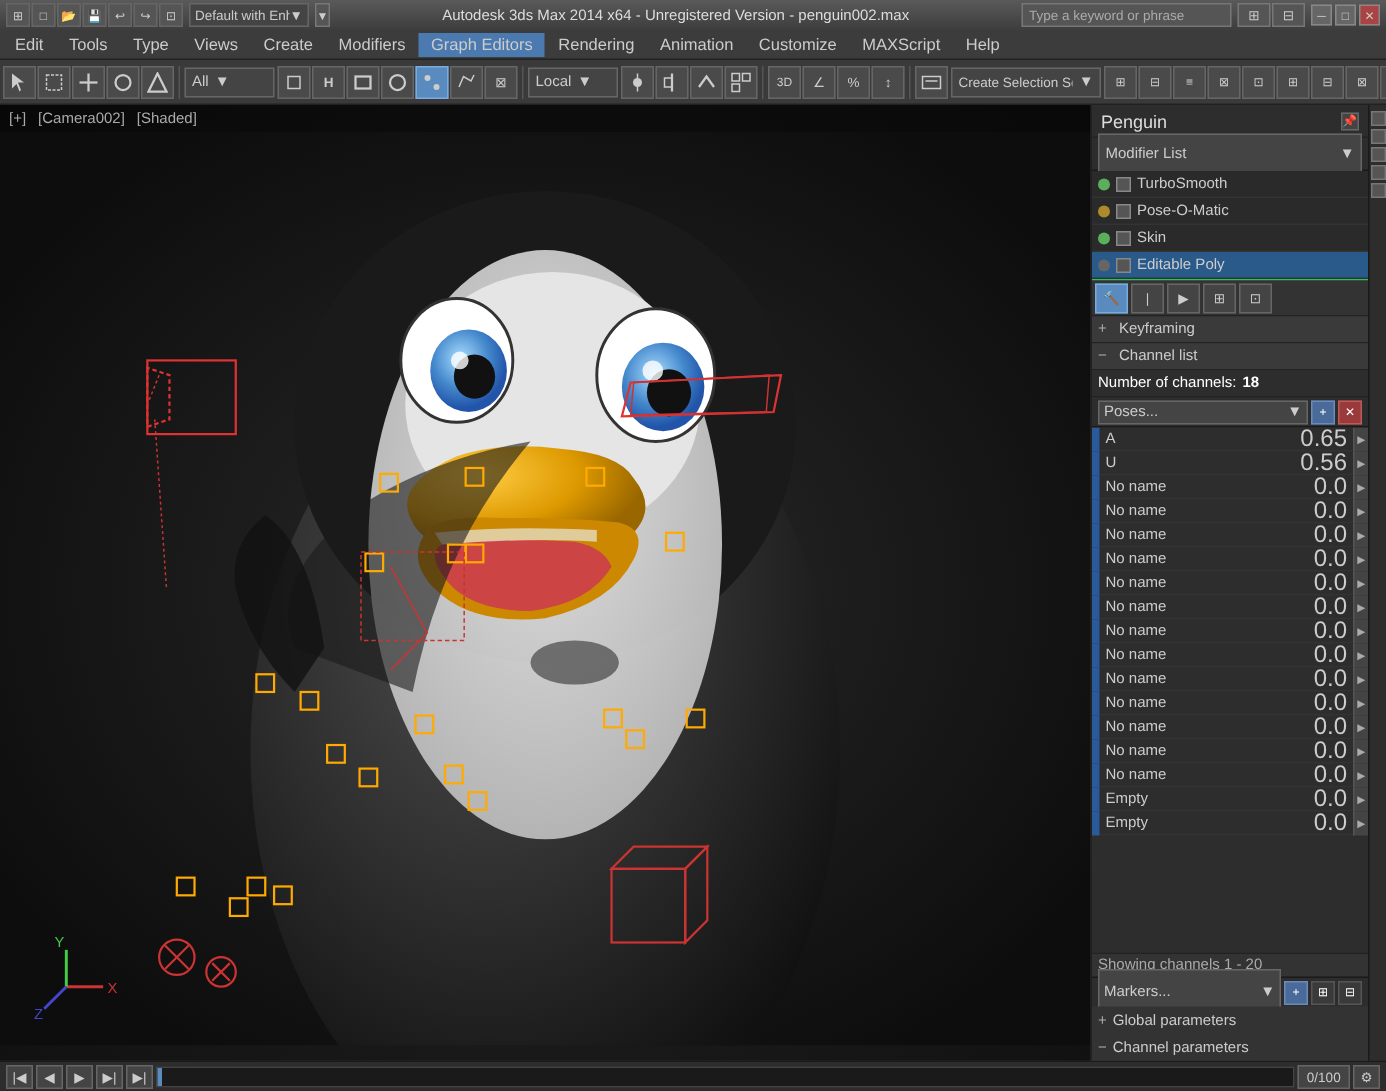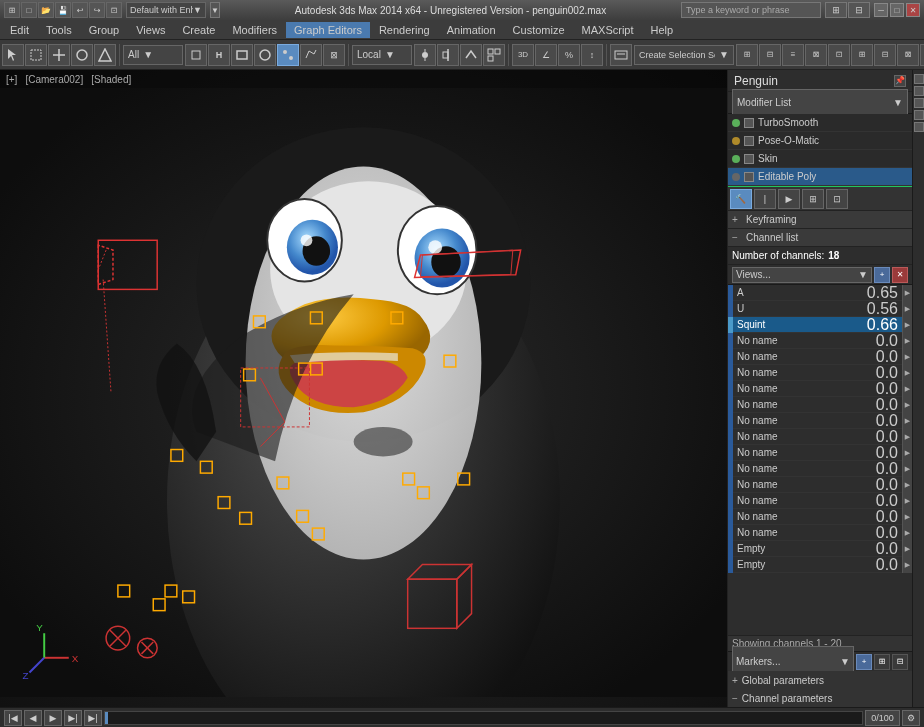--- a/index.html
+++ b/index.html
@@ -543,21 +543,21 @@
   <div class="win-btns">
     <div class="win-btn">─</div>
     <div class="win-btn">□</div>
     <div class="win-btn" style="background:#aa4444;">✕</div>
   </div>
 </div>
 
 <div id="menubar">
   <div class="menu-item">Edit</div>
   <div class="menu-item">Tools</div>
-  <div class="menu-item">Group</div>
+  <div class="menu-item">Type</div>
   <div class="menu-item">Views</div>
   <div class="menu-item">Create</div>
   <div class="menu-item">Modifiers</div>
   <div class="menu-item active">Graph Editors</div>
   <div class="menu-item">Rendering</div>
   <div class="menu-item">Animation</div>
   <div class="menu-item">Customize</div>
   <div class="menu-item">MAXScript</div>
   <div class="menu-item">Help</div>
 </div>
@@ -900,44 +900,38 @@
       <span>Channel list</span>
     </div>
 
     <div class="channel-info-row">
       <span>Number of channels:</span>
       <span style="color:#fff; font-weight:bold;">18</span>
     </div>
 
     <div class="poses-row">
       <div class="poses-dropdown">
-        <span>Views...</span>
+        <span>Poses...</span>
         <span>▼</span>
       </div>
       <div class="poses-btn">+</div>
       <div class="poses-btn red">✕</div>
     </div>
 
     <div class="channel-rows">
       <div class="ch-row">
         <div class="ch-left-bar"></div>
         <span class="ch-name">A</span>
         <span class="ch-val">0.65</span>
         <div class="ch-arrow">▶</div>
       </div>
       <div class="ch-row">
         <div class="ch-left-bar"></div>
         <span class="ch-name">U</span>
         <span class="ch-val">0.56</span>
-        <div class="ch-arrow">▶</div>
-      </div>
-      <div class="ch-row selected">
-        <div class="ch-left-bar"></div>
-        <span class="ch-name">Squint</span>
-        <span class="ch-val">0.66</span>
         <div class="ch-arrow">▶</div>
       </div>
       <div class="ch-row">
         <div class="ch-left-bar"></div>
         <span class="ch-name">No name</span>
         <span class="ch-val">0.0</span>
         <div class="ch-arrow">▶</div>
       </div>
       <div class="ch-row">
         <div class="ch-left-bar"></div>

